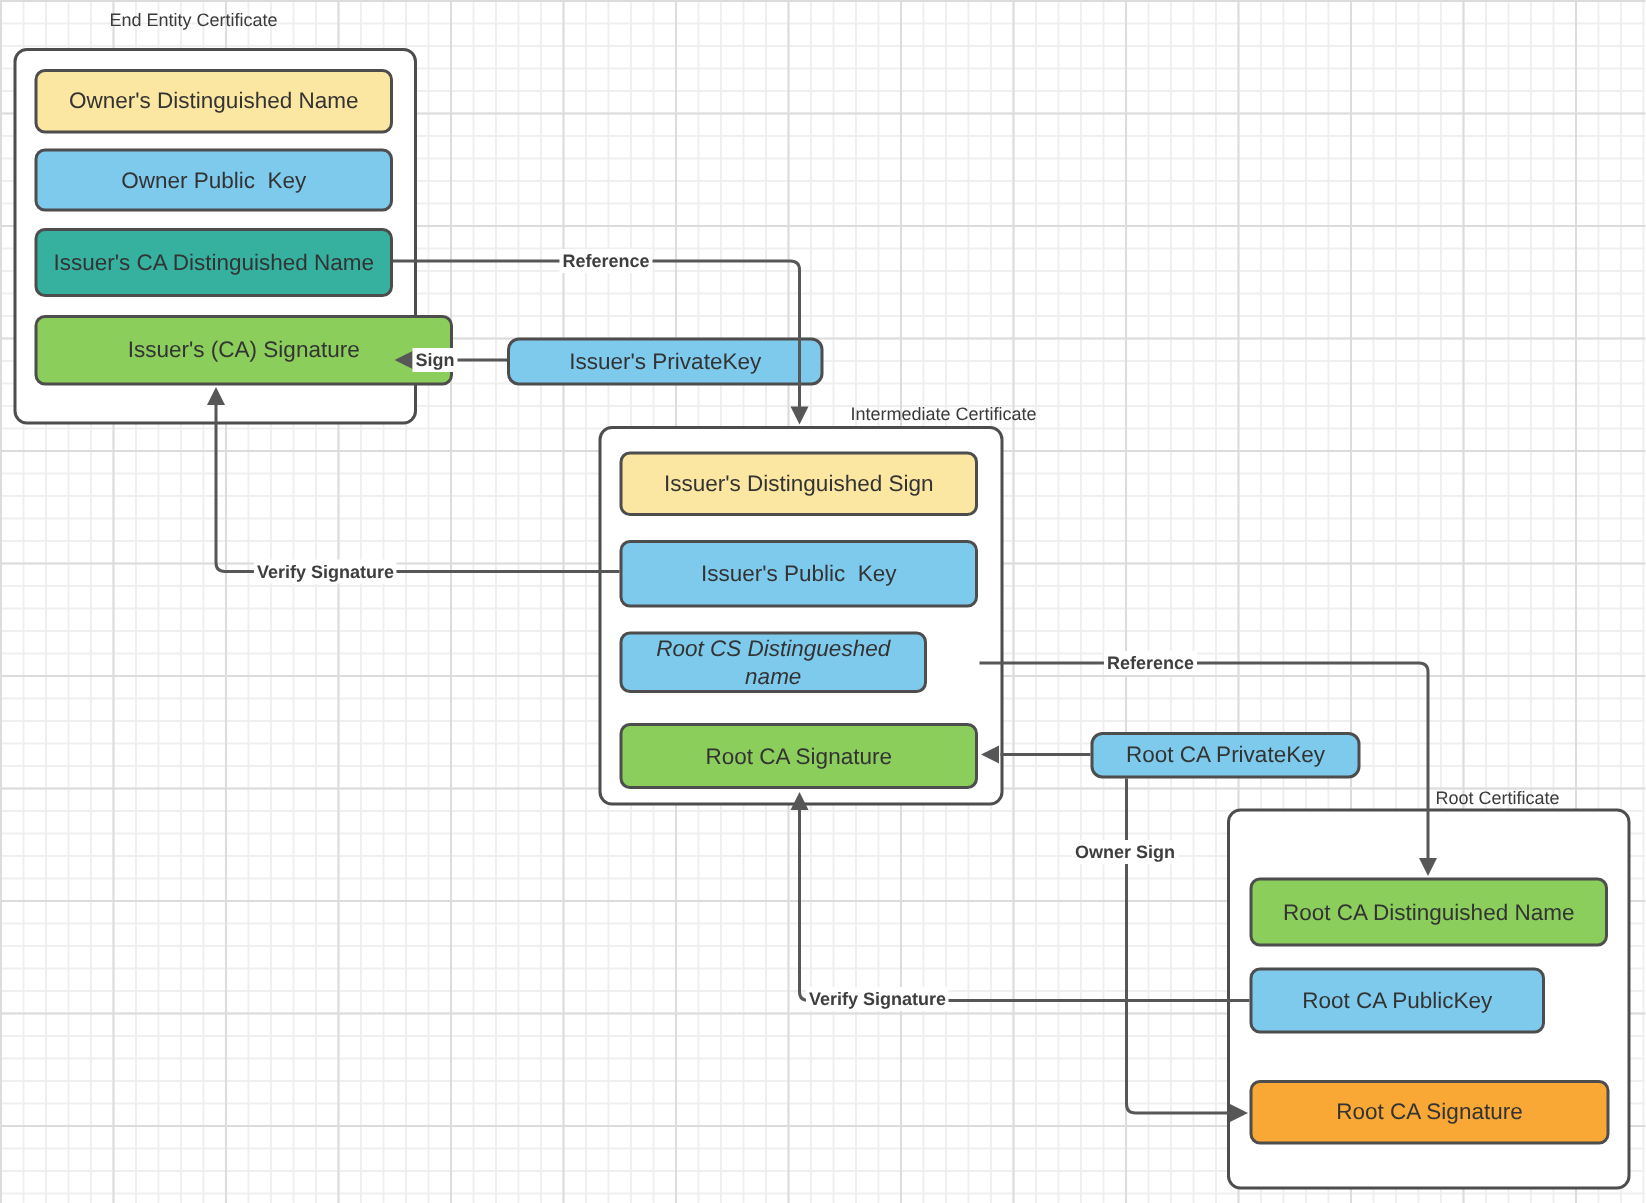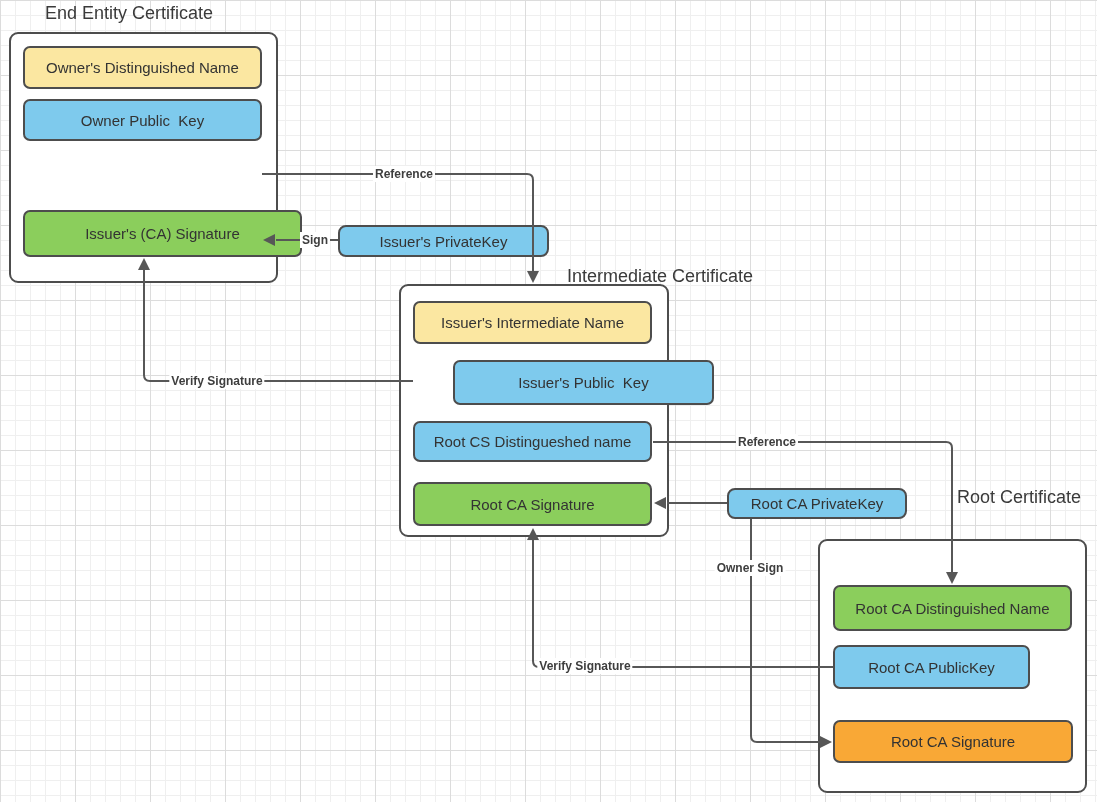--- a/index.html
+++ b/index.html
@@ -13,21 +13,21 @@
       linear-gradient(to bottom, #efefef 1px, transparent 1px);
     background-size:75px 75px,75px 75px,15px 15px,15px 15px;
     font-family:"Liberation Sans", sans-serif;
     color:#3a3a3a;
   }
   .groupbox{
     position:absolute;background:#ffffff;border:2px solid #4d4d4d;border-radius:9px;
     box-sizing:border-box;
   }
   .grouptitle{
-    position:absolute;font-size:18px;color:#3a3a3a;white-space:pre;line-height:18px;
+    position:absolute;font-size:12px;color:#3a3a3a;white-space:pre;line-height:18px;
   }
   .field{
     position:absolute;border:2px solid #4d4d4d;border-radius:7px;box-sizing:border-box;
     display:flex;align-items:center;justify-content:center;text-align:center;
     font-size:15px;line-height:19px;color:#333333;white-space:pre-wrap;padding:0 10px;
   }
   .yellow{background:#fbe7a1;}
   .blue{background:#7ecaed;}
   .teal{background:#36b1a0;}
   .green{background:#8bce5c;}
@@ -46,30 +46,31 @@
 <body>
 
 <div class="canvas">
 
   <div class="grouptitle" style="left:9px;top:4px;width:240px;text-align:center;">End Entity Certificate</div>
   <div class="groupbox shape" style="left:9px;top:32px;width:269px;height:251px;"></div>
 
   <div class="grouptitle" style="left:567px;top:267px;text-align:center;">Intermediate Certificate</div>
   <div class="groupbox shape" style="left:399px;top:284px;width:270px;height:253px;"></div>
 
-  <div class="grouptitle" style="left:957px;top:488px;">Root Certificate</div>
+  <div class="grouptitle" style="left:957px;top:523px;">Root Certificate</div>
   <div class="groupbox shape" style="left:818px;top:539px;width:269px;height:254px;"></div>
 
   <div class="field yellow shape" style="left:23px;top:46px;width:239px;height:43px;">Owner's Distinguished Name</div>
   <div class="field blue shape" style="left:23px;top:99px;width:239px;height:42px;">Owner Public  Key</div>
+  <div class="field teal shape" style="left:23px;top:152px;width:239px;height:46px;">Issuer's CA Distinguished Name</div>
   <div class="field green shape" style="left:23px;top:210px;width:279px;height:47px;">Issuer's (CA) Signature</div>
 
-  <div class="field yellow shape" style="left:413px;top:301px;width:239px;height:43px;">Issuer's Intermediate Name</div>
-  <div class="field blue shape" style="left:413px;top:360px;width:261px;height:45px;margin-left:40px;">Issuer's Public  Key</div>
-  <div class="field blue shape" style="left:413px;top:421px;width:239px;height:41px;">Root CS Distingueshed name</div>
+  <div class="field yellow shape" style="left:413px;top:301px;width:239px;height:43px;">Issuer's Distinguished Sign</div>
+  <div class="field blue shape" style="left:413px;top:360px;width:239px;height:45px;">Issuer's Public  Key</div>
+  <div class="field blue shape" style="left:413px;top:421px;width:205px;height:41px;font-style:italic;">Root CS Distingueshed name</div>
   <div class="field green shape" style="left:413px;top:482px;width:239px;height:44px;">Root CA Signature</div>
 
   <div class="field green shape" style="left:833px;top:585px;width:239px;height:46px;">Root CA Distinguished Name</div>
   <div class="field blue shape" style="left:833px;top:645px;width:197px;height:44px;">Root CA PublicKey</div>
   <div class="field orange shape" style="left:833px;top:720px;width:240px;height:43px;">Root CA Signature</div>
 
   <div class="field blue shape" style="left:338px;top:225px;width:211px;height:32px;border-radius:8px;">Issuer's PrivateKey</div>
   <div class="field blue shape" style="left:727px;top:488px;width:180px;height:31px;border-radius:8px;">Root CA PrivateKey</div>
 
   <svg class="wires" width="1097" height="802" viewBox="0 0 1097 802">
@@ -90,19 +91,19 @@
     <polygon points="654,503 666,497 666,509"></polygon>
 
     <path d="M 751 519 L 751 736 Q 751 742 757 742 L 821 742"></path>
     <polygon points="832,742 820,736 820,748"></polygon>
 
     <path d="M 833 667 L 539 667 Q 533 667 533 661 L 533 540"></path>
     <polygon points="533,528 527,540 539,540"></polygon>
   </svg>
 
   <div class="wirelabel" style="left:404px;top:174px;">Reference</div>
-  <div class="wirelabel" style="left:315px;top:240px;">Sign</div>
+  <div class="wirelabel" style="left:290px;top:240px;">Sign</div>
   <div class="wirelabel" style="left:217px;top:381px;">Verify Signature</div>
   <div class="wirelabel" style="left:767px;top:442px;">Reference</div>
   <div class="wirelabel" style="left:750px;top:568px;">Owner Sign</div>
   <div class="wirelabel" style="left:585px;top:666px;">Verify Signature</div>
 
 </div>
 
 </body></html>

